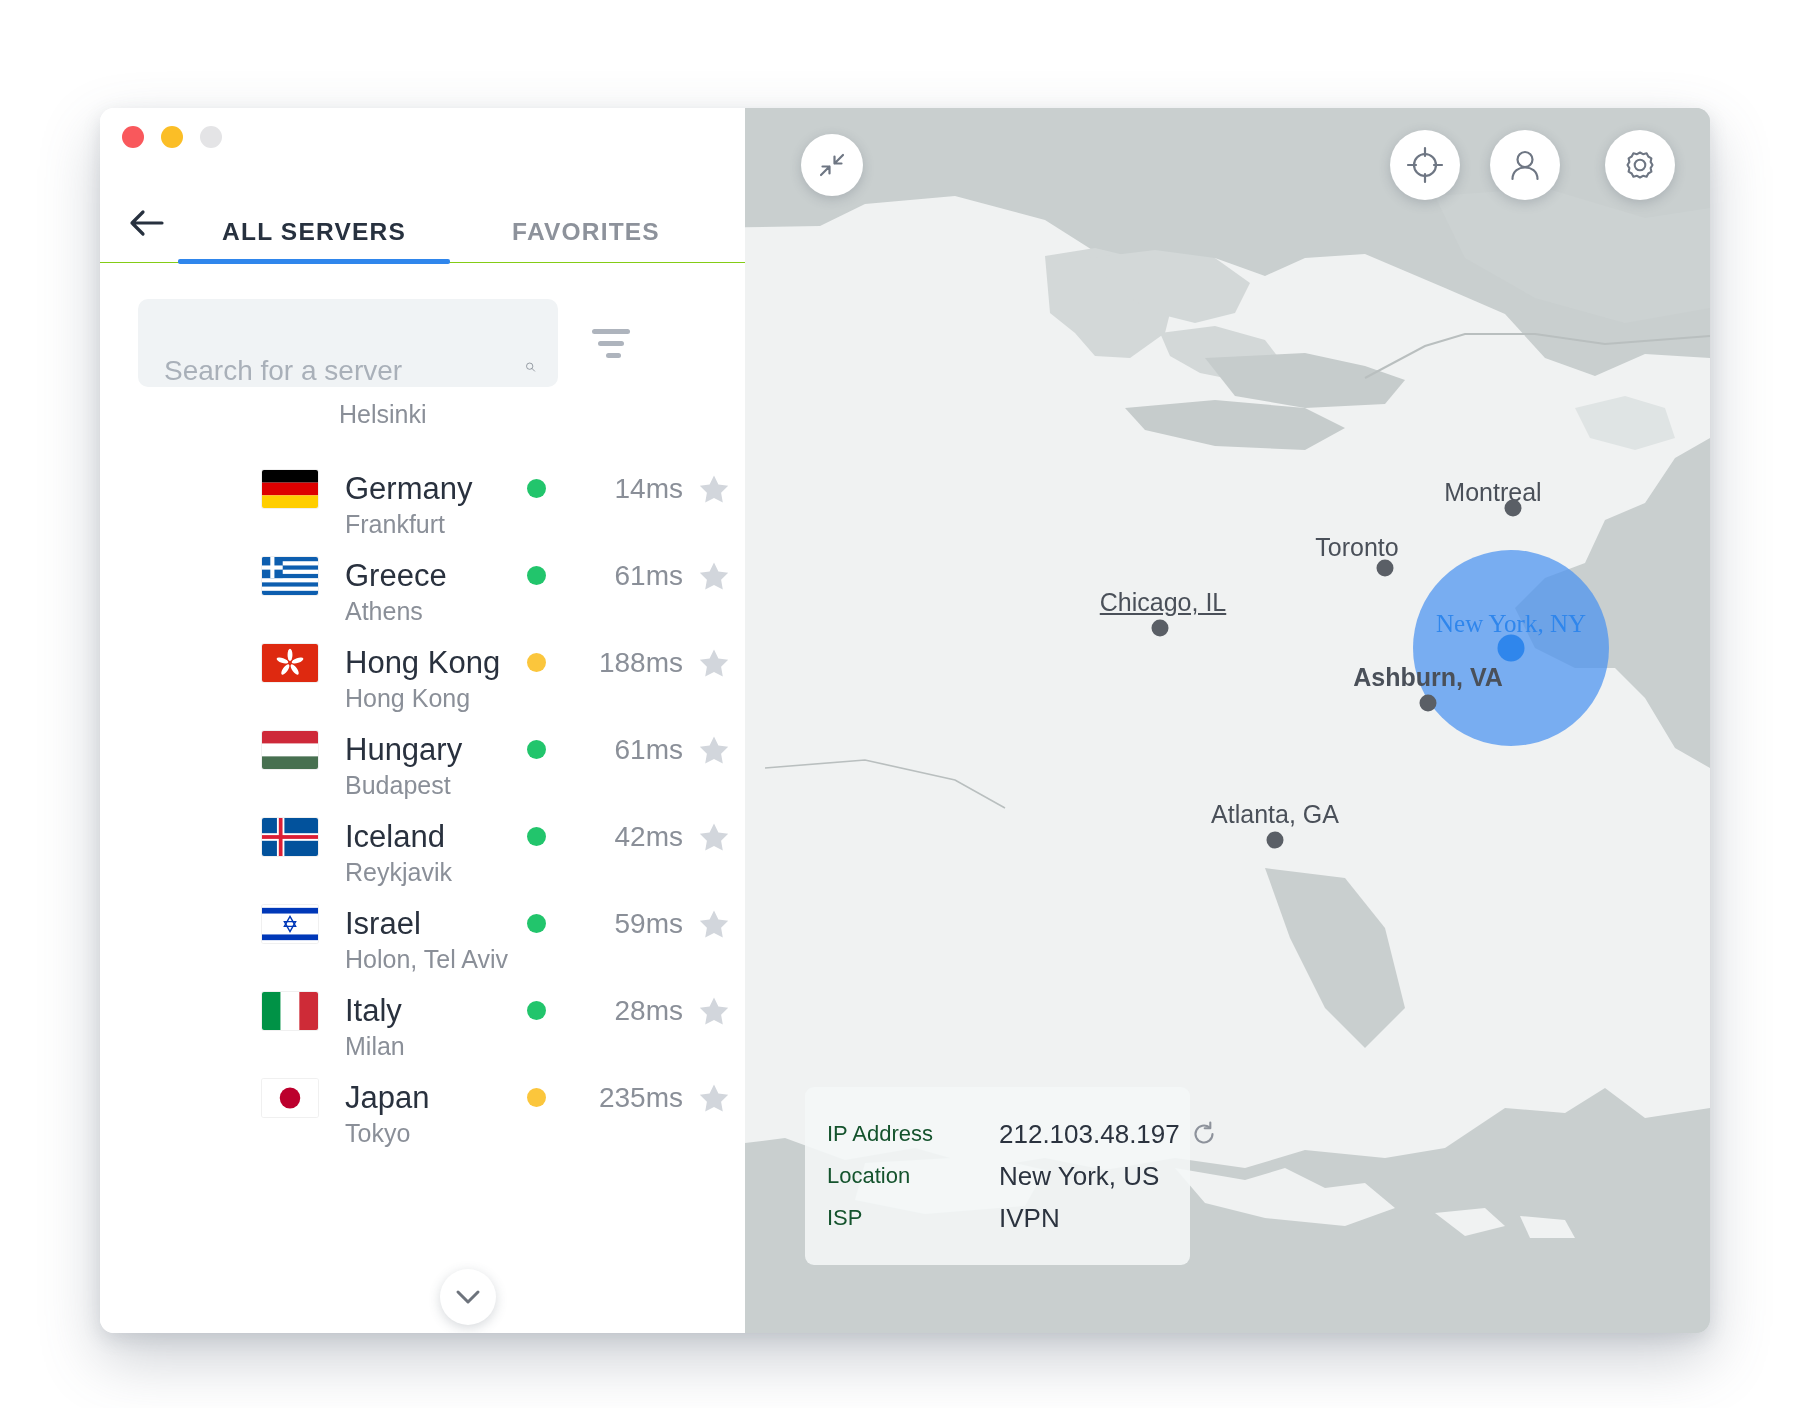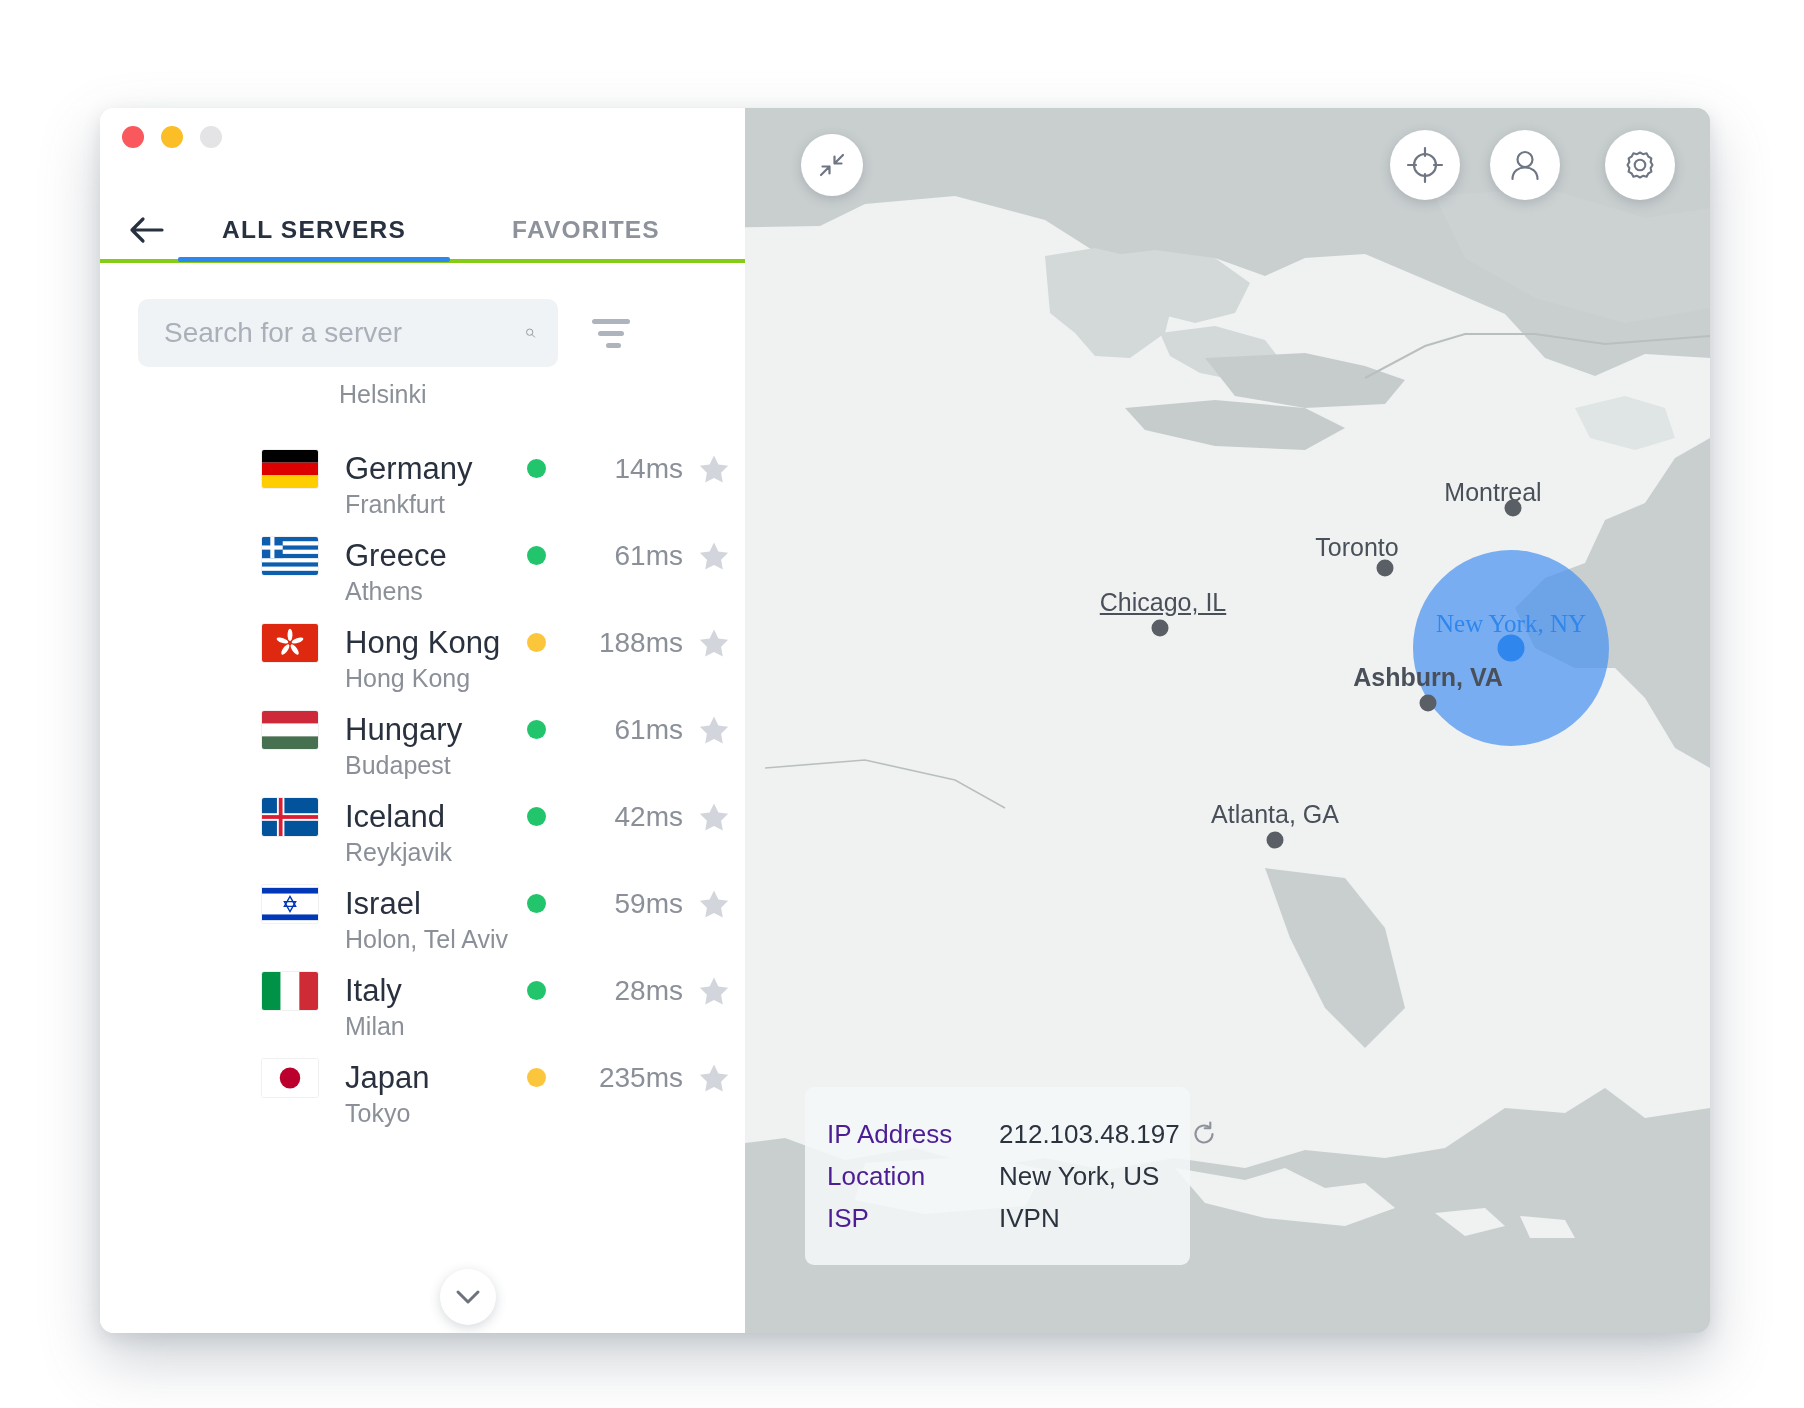--- a/index.html
+++ b/index.html
@@ -50,23 +50,22 @@
   .tl { width: 22px; height: 22px; border-radius: 50%; }
   .tl.red    { background: #f9585c; }
   .tl.yellow { background: #fbbe26; }
   .tl.grey   { background: #e4e4e6; }
 
   
   #tabbar {
     height: 63px;
     flex: none;
     display: flex;
-    align-items: center;
     position: relative;
-    border-bottom: 4px solid #84cc16;
+    border-bottom: 1px solid #84cc16;
   }
   #back-arrow {
     width: 62px; height: 46px;
     display: flex; align-items: center; justify-content: center;
     margin-left: 16px;
     cursor: pointer;
   }
   .tab {
     flex: none;
     width: 272px;
@@ -93,25 +92,25 @@
   
   #search-area {
     flex: none;
     padding: 36px 0 0 0;
     display: flex;
     align-items: center;
   }
   #search-box {
     margin-left: 38px;
     width: 420px;
-    height: 68px;
+    height: 88px;
     background: #f0f3f5;
     border-radius: 10px;
     display: flex;
-    align-items: center;
+    align-items: flex-end;
     padding: 0 22px 0 26px;
   }
   #search-input {
     flex: 1;
     border: none;
     outline: none;
     background: transparent;
     font-family: "Liberation Sans", sans-serif;
     font-size: 28px;
     color: #3c4654;
@@ -287,22 +286,22 @@
     z-index: 6;
   }
   .info-row {
     display: flex;
     align-items: center;
     height: 42px;
   }
   .info-key {
     width: 172px;
     flex: none;
-    font-size: 26px;
-    color: #4c1d95;
+    font-size: 22px;
+    color: #14532d;
   }
   .info-val {
     font-size: 26px;
     color: #2b333f;
     display: flex;
     align-items: center;
     gap: 10px;
   }
   #refresh-ip-btn { cursor: pointer; display: flex; align-items: center; }
 </style>

